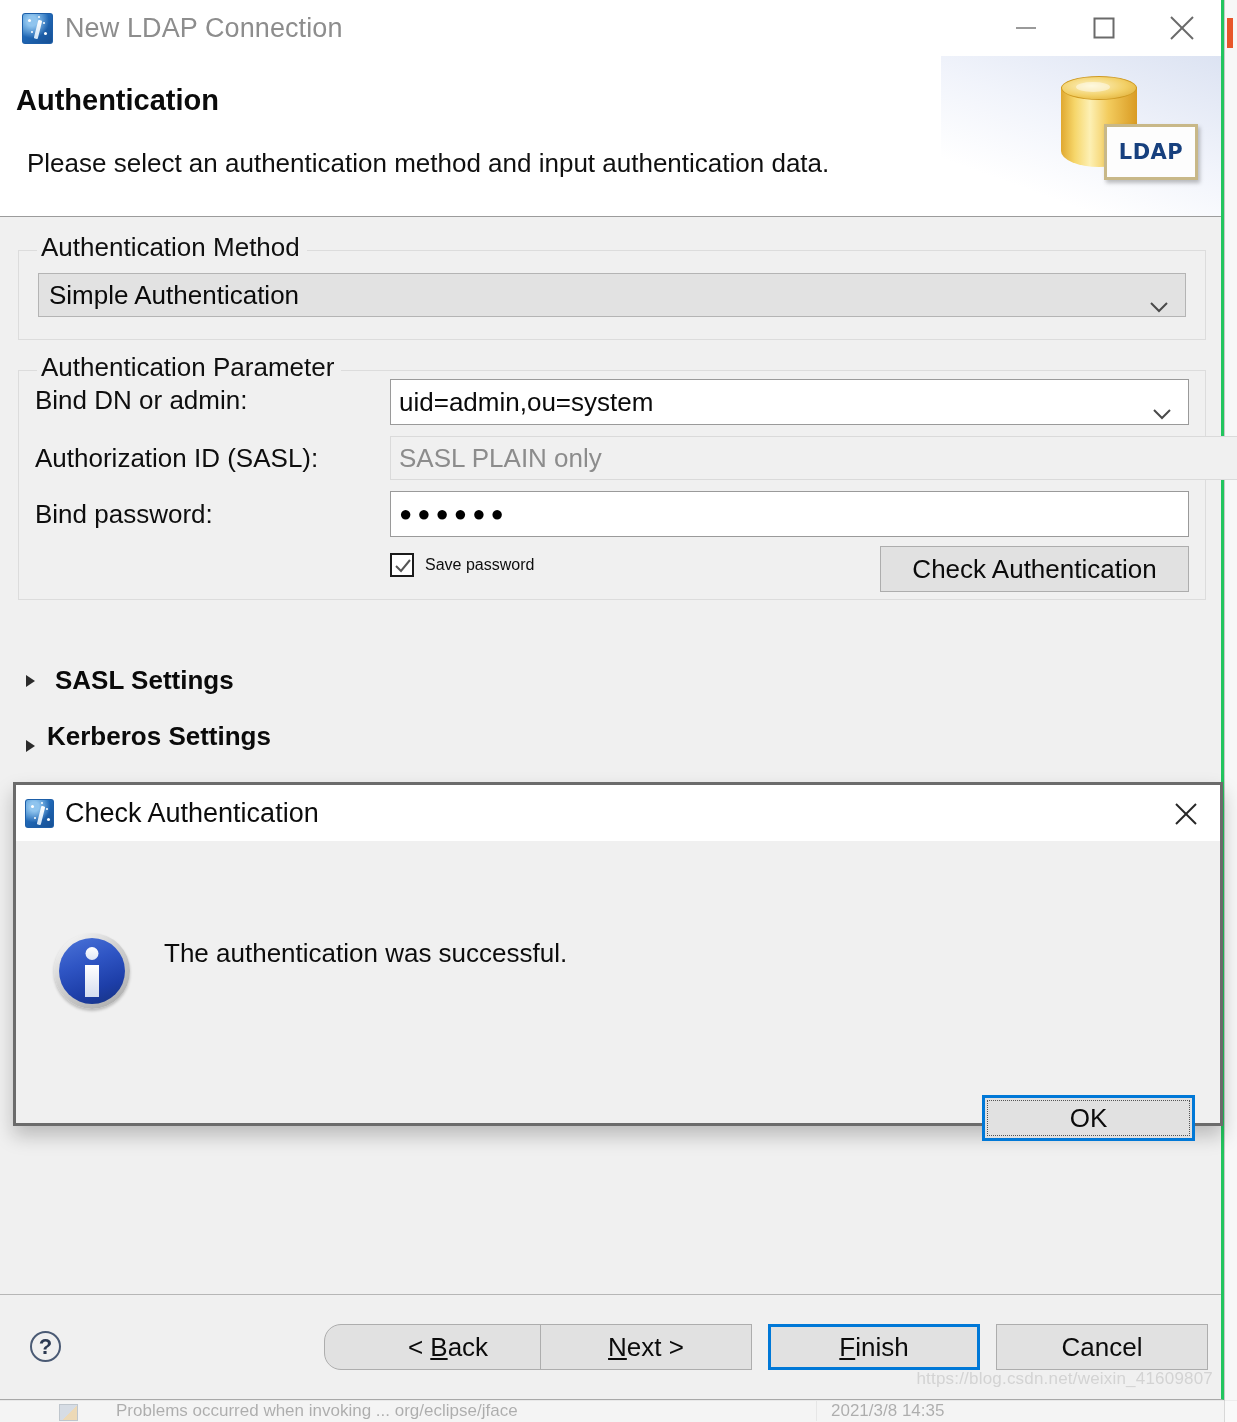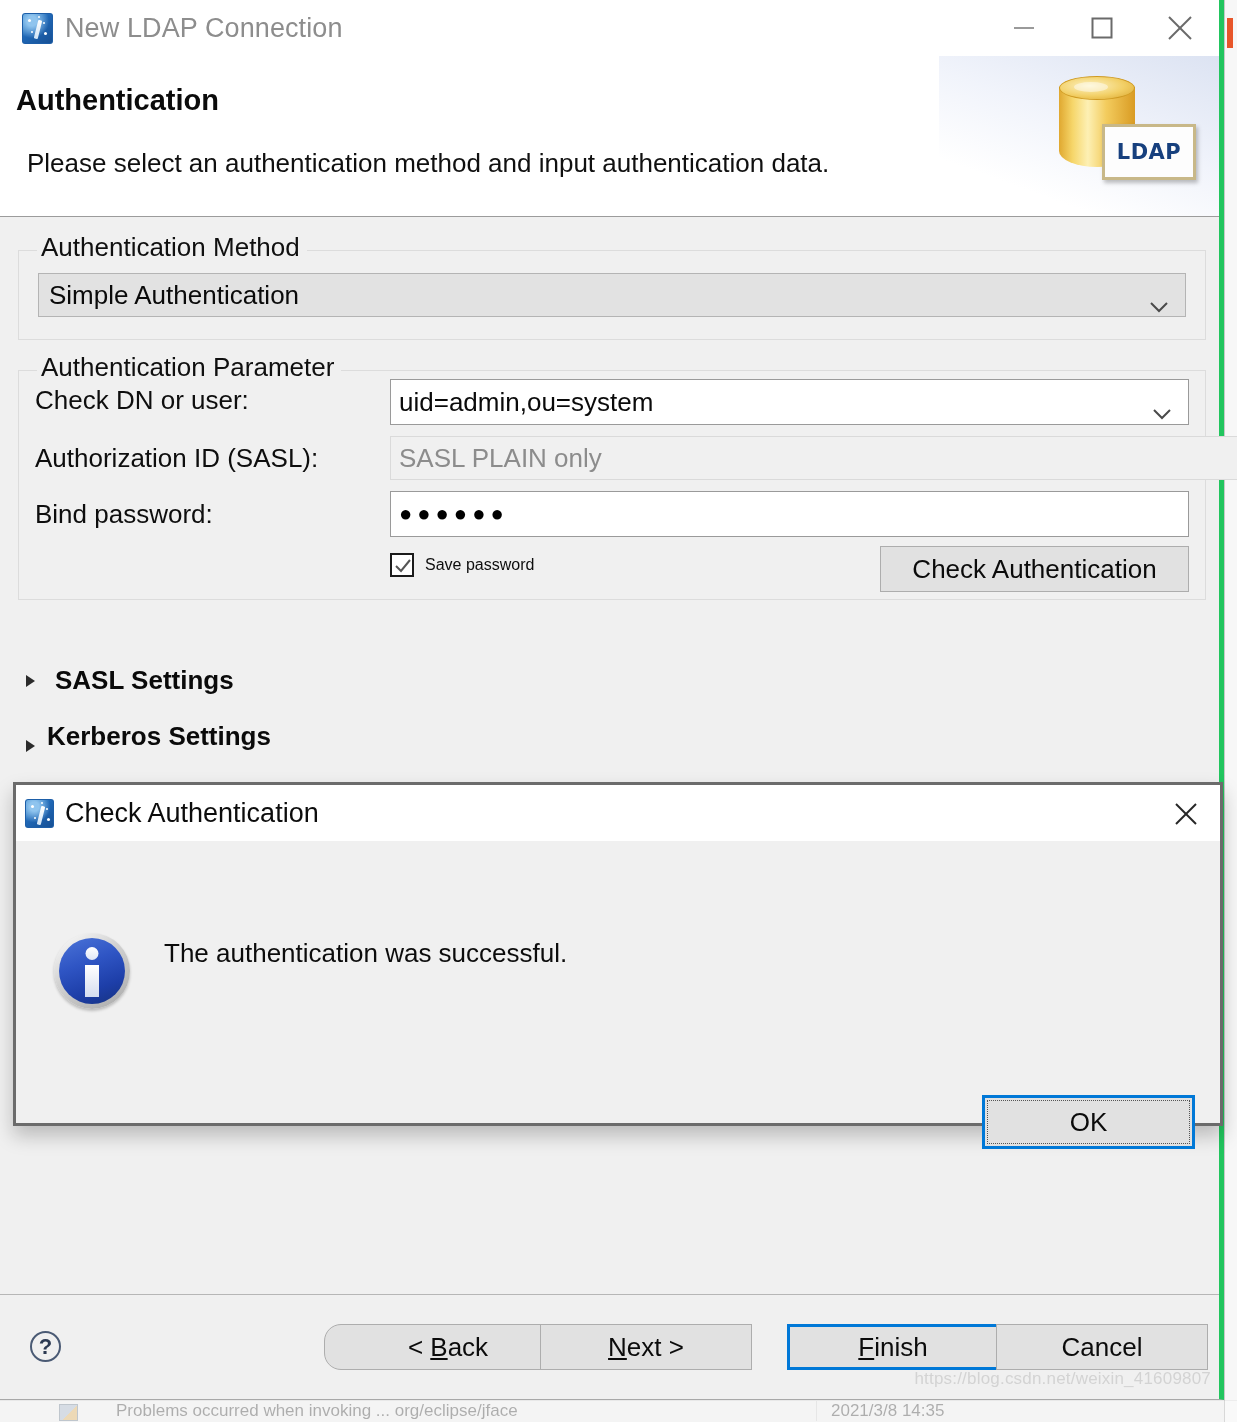--- a/index.html
+++ b/index.html
@@ -56,21 +56,21 @@
     opacity: .5;
   }
 
   
   .window {
     position: absolute;
     left: 0; top: 0;
     width: 1224px;
     height: 1400px;
     background: #f0f0f0;
-    border-right: 5px solid #22c55e;
+    border-right: 3px solid #22c55e;
     border-bottom: 1px solid #a8a8a8;
     box-sizing: border-box;
   }
 
   
   .titlebar {
     position: absolute;
     left: 0; top: 0; right: 0;
     height: 56px;
     background: #ffffff;
@@ -307,21 +307,20 @@
     background: #e1e1e1;
     border: 1px solid #adadad;
     box-sizing: border-box;
     display: flex; align-items: center; justify-content: center;
     font-size: 26px;
     color: #0b0b0b;
     white-space: nowrap;
   }
   .btn.default {
     border: 3px solid #0078d7;
-    margin-left: 19px;
   }
   .btn u { text-decoration: underline; }
 
   #btn-check-auth {
     position: absolute;
     left: 861px; top: 175px; width: 309px; height: 46px;
   }
 
   
   .twisty-row {
@@ -414,21 +413,21 @@
   .dlg-message {
     position: absolute;
     left: 148px; top: 97px;
     font-size: 26px;
     color: #0c0c0c;
     white-space: nowrap;
   }
   #btn-ok {
     position: absolute;
     left: 966px; top: 254px;
-    width: 213px; height: 54px;
+    width: 213px; height: 46px;
     border: 3px solid #0078d7;
     background: #e1e1e1;
   }
   #btn-ok .inner-focus {
     position: absolute;
     left: 2px; top: 2px; right: 2px; bottom: 2px;
     border: 1px dotted #555;
   }
 
   
@@ -538,21 +537,21 @@
             <svg width="20" height="12" viewBox="0 0 20 12">
                 <polyline points="2,2 10,10 18,2" fill="none" stroke="#4a4a4a" stroke-width="2"></polyline>
               </svg>
           </span>
         </div>
       </div>
 
       <div class="group" id="group-params">
         <div class="legend">Authentication Parameter</div>
 
-        <div class="field-label" style="left:16px; top:14px;">Check DN or user:</div>
+        <div class="field-label" style="left:16px; top:14px;">Bind DN or admin:</div>
         <div class="input" style="left:371px; top:8px; width:799px; height:46px;">
           <span class="val">uid=admin,ou=system</span>
           <span class="arrow">
             <svg width="20" height="12" viewBox="0 0 20 12">
                 <polyline points="2,2 10,10 18,2" fill="none" stroke="#4a4a4a" stroke-width="2"></polyline>
               </svg>
           </span>
         </div>
 
         <div class="field-label" style="left:16px; top:72px;">Authorization ID (SASL):</div>

